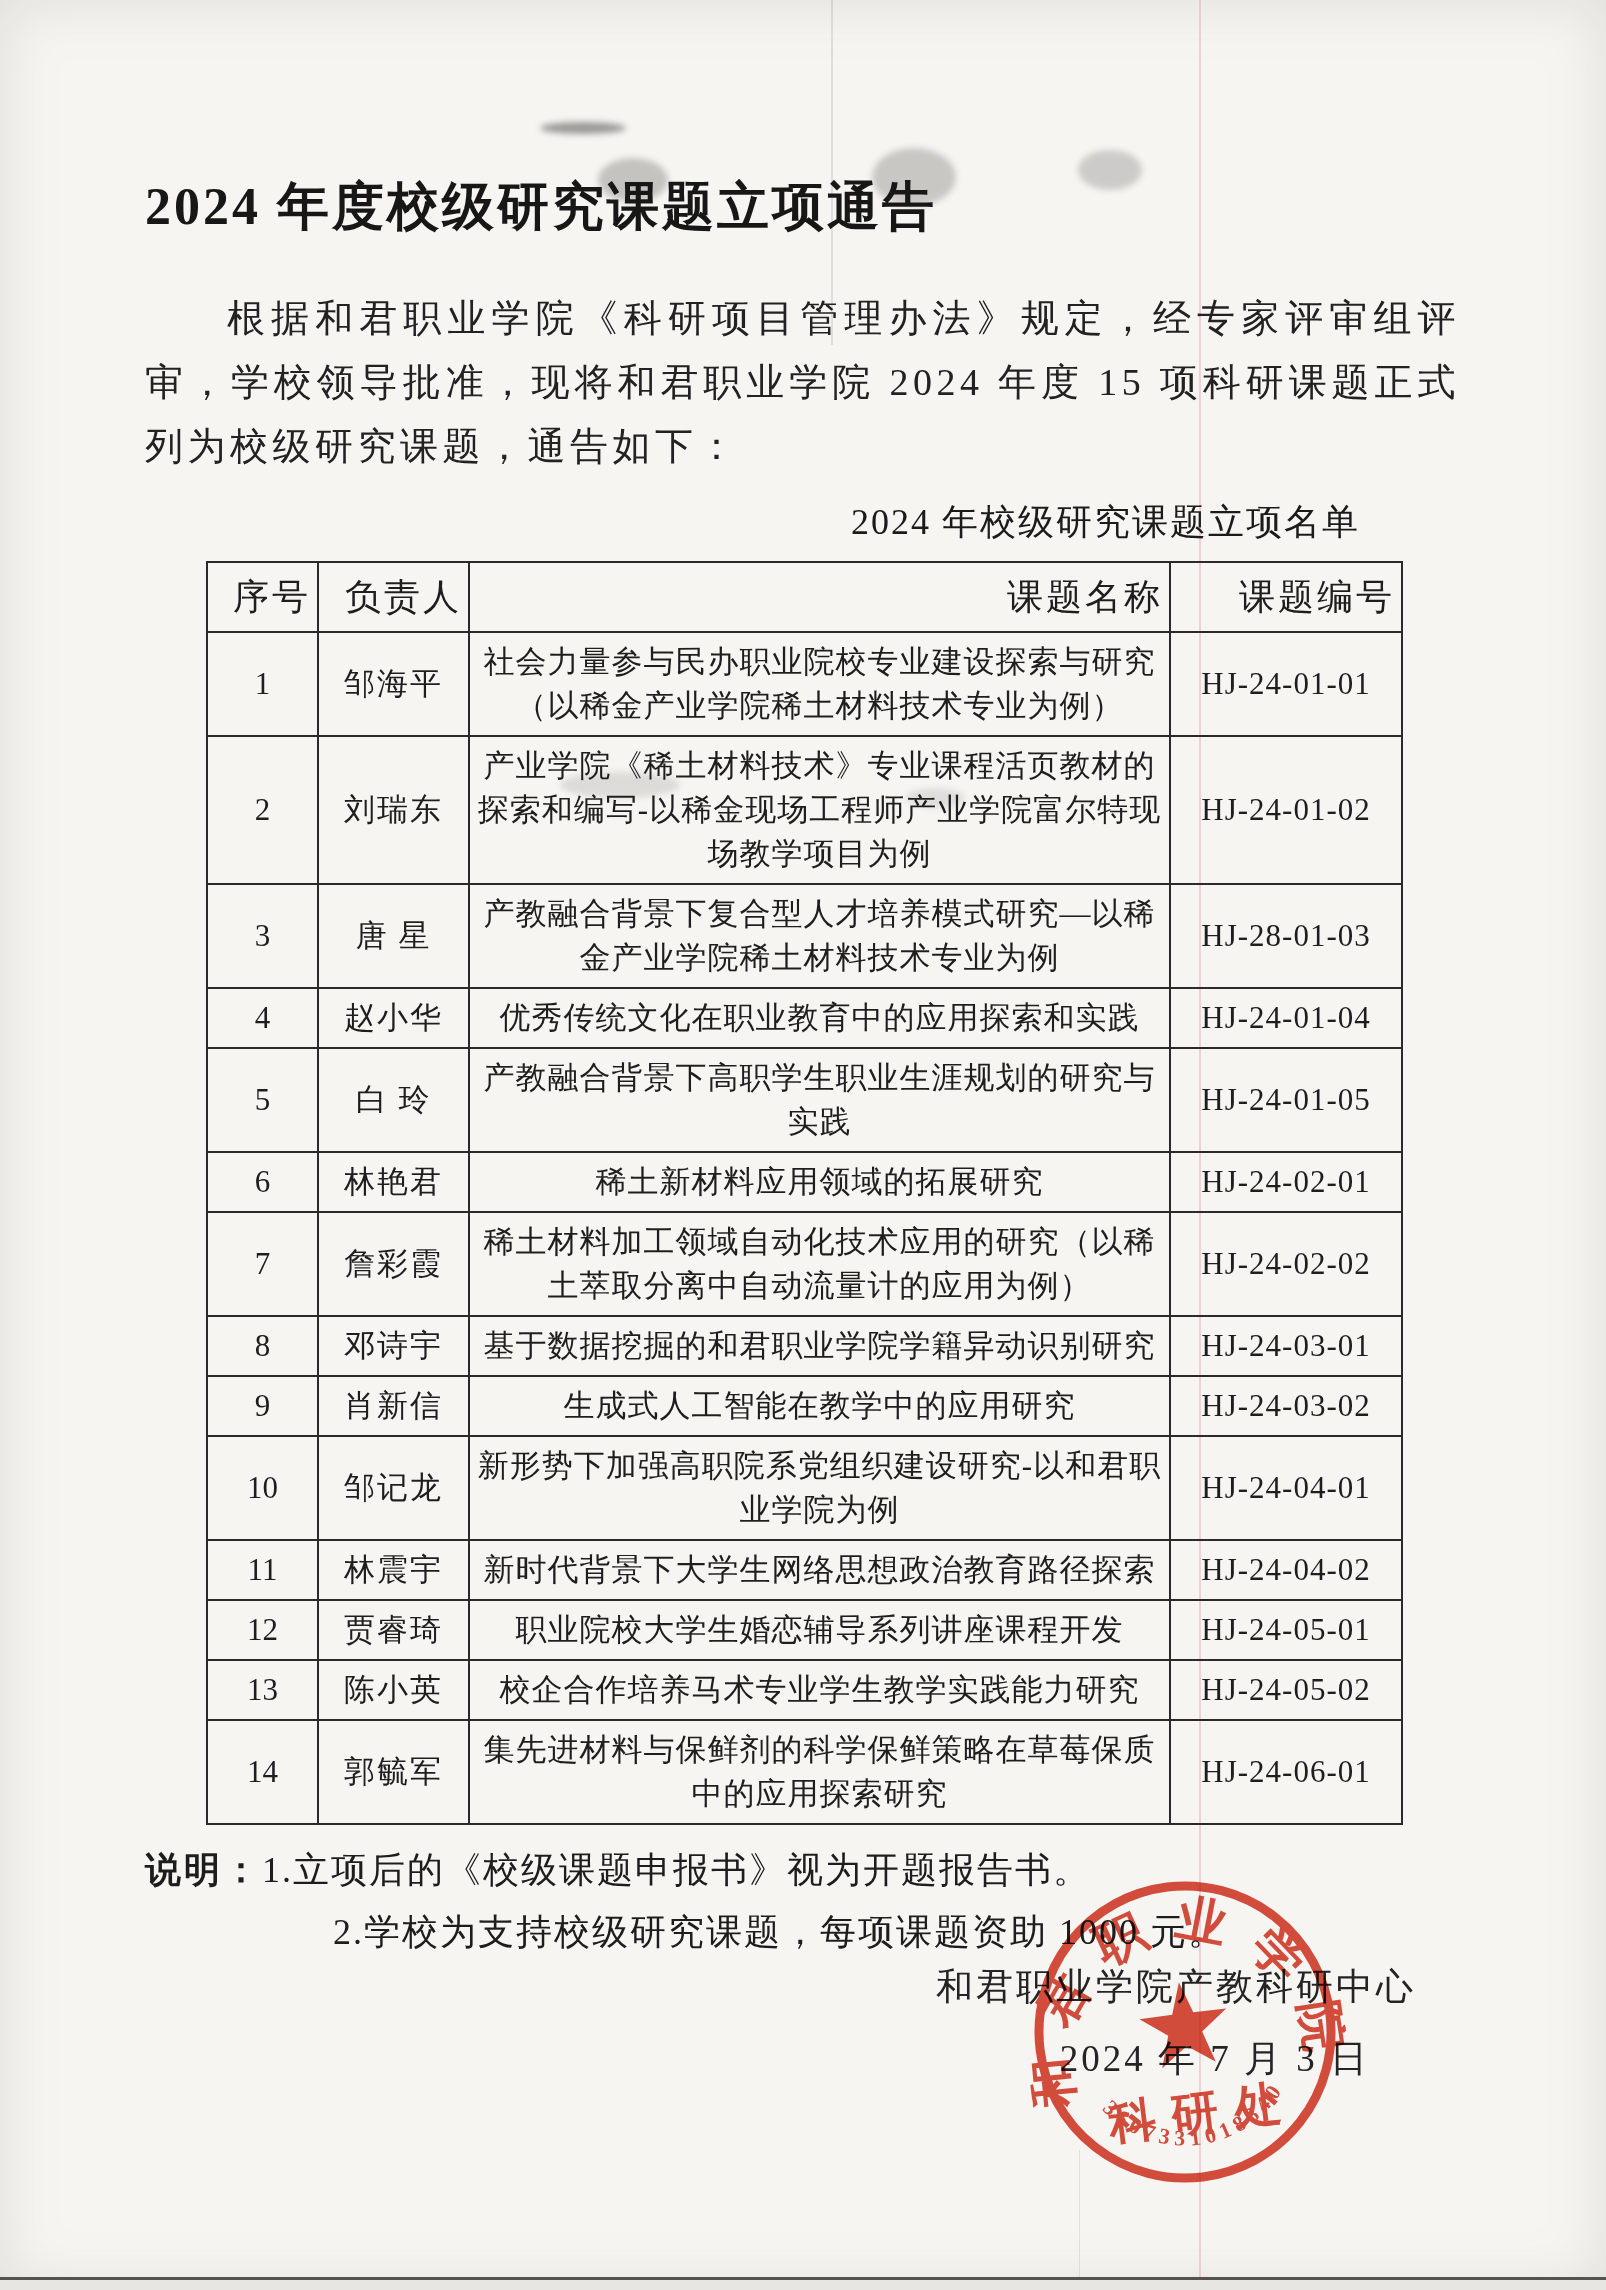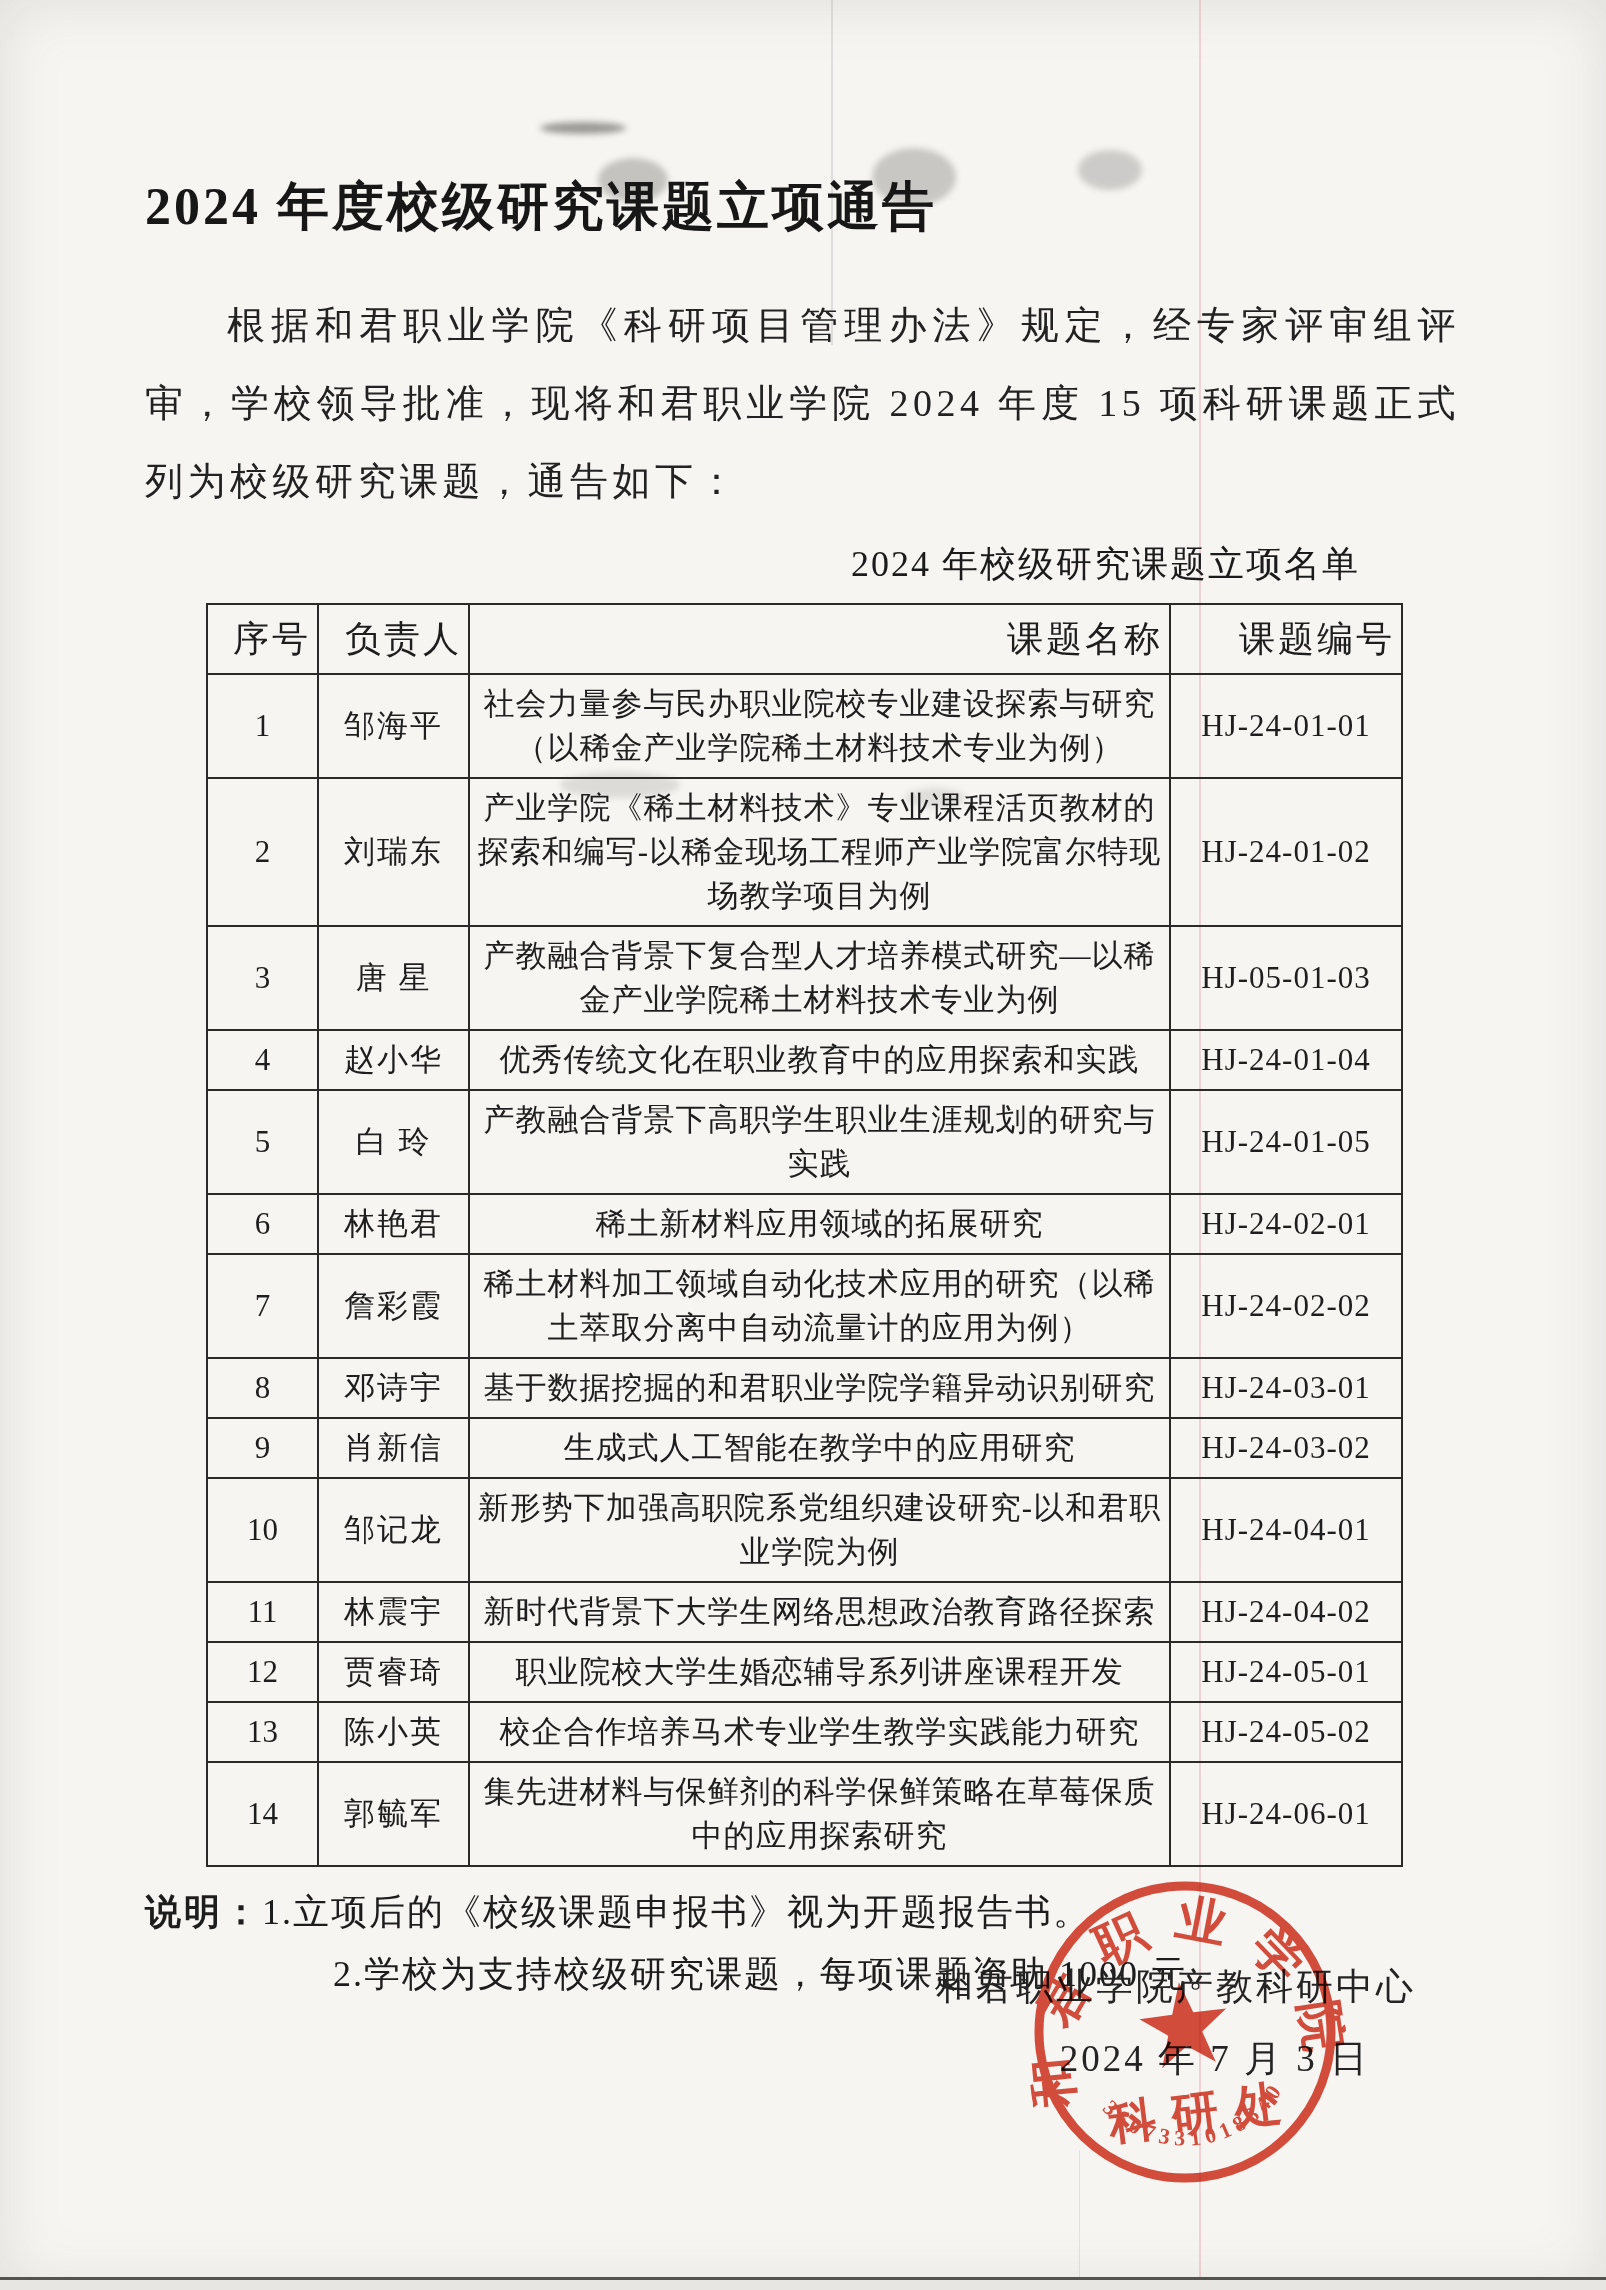--- a/index.html
+++ b/index.html
@@ -30,21 +30,21 @@
 
   .doc{position:absolute;left:145px;top:0;width:1315px;}
   .title{
     margin-top:172px;
     font-size:52px;font-weight:700;
     letter-spacing:3px;
     color:#171717;
   }
   .intro{
     margin-top:44px;
-    font-size:38px;line-height:78px;letter-spacing:4.5px;
+    font-size:38px;line-height:64px;letter-spacing:4.5px;
     text-align:justify;text-indent:82px;
     color:#222;
   }
   .table-title{
     margin:20px 100px 14px 0;
     text-align:right;
     font-size:36px;letter-spacing:2px;
   }
   table.projects{
     margin-left:61px;
@@ -124,21 +124,21 @@
           <tr>
             <td class="c-no">2</td>
             <td class="c-leader">刘瑞东</td>
             <td class="c-title">产业学院《稀土材料技术》专业课程活页教材的探索和编写-以稀金现场工程师产业学院富尔特现场教学项目为例</td>
             <td class="c-code">HJ-24-01-02</td>
           </tr>
           <tr>
             <td class="c-no">3</td>
             <td class="c-leader">唐 星</td>
             <td class="c-title">产教融合背景下复合型人才培养模式研究—以稀金产业学院稀土材料技术专业为例</td>
-            <td class="c-code">HJ-05-01-03</td>
+            <td class="c-code">HJ-28-01-03</td>
           </tr>
           <tr>
             <td class="c-no">4</td>
             <td class="c-leader">赵小华</td>
             <td class="c-title">优秀传统文化在职业教育中的应用探索和实践</td>
             <td class="c-code">HJ-24-01-04</td>
           </tr>
           <tr>
             <td class="c-no">5</td>
             <td class="c-leader">白 玲</td>

